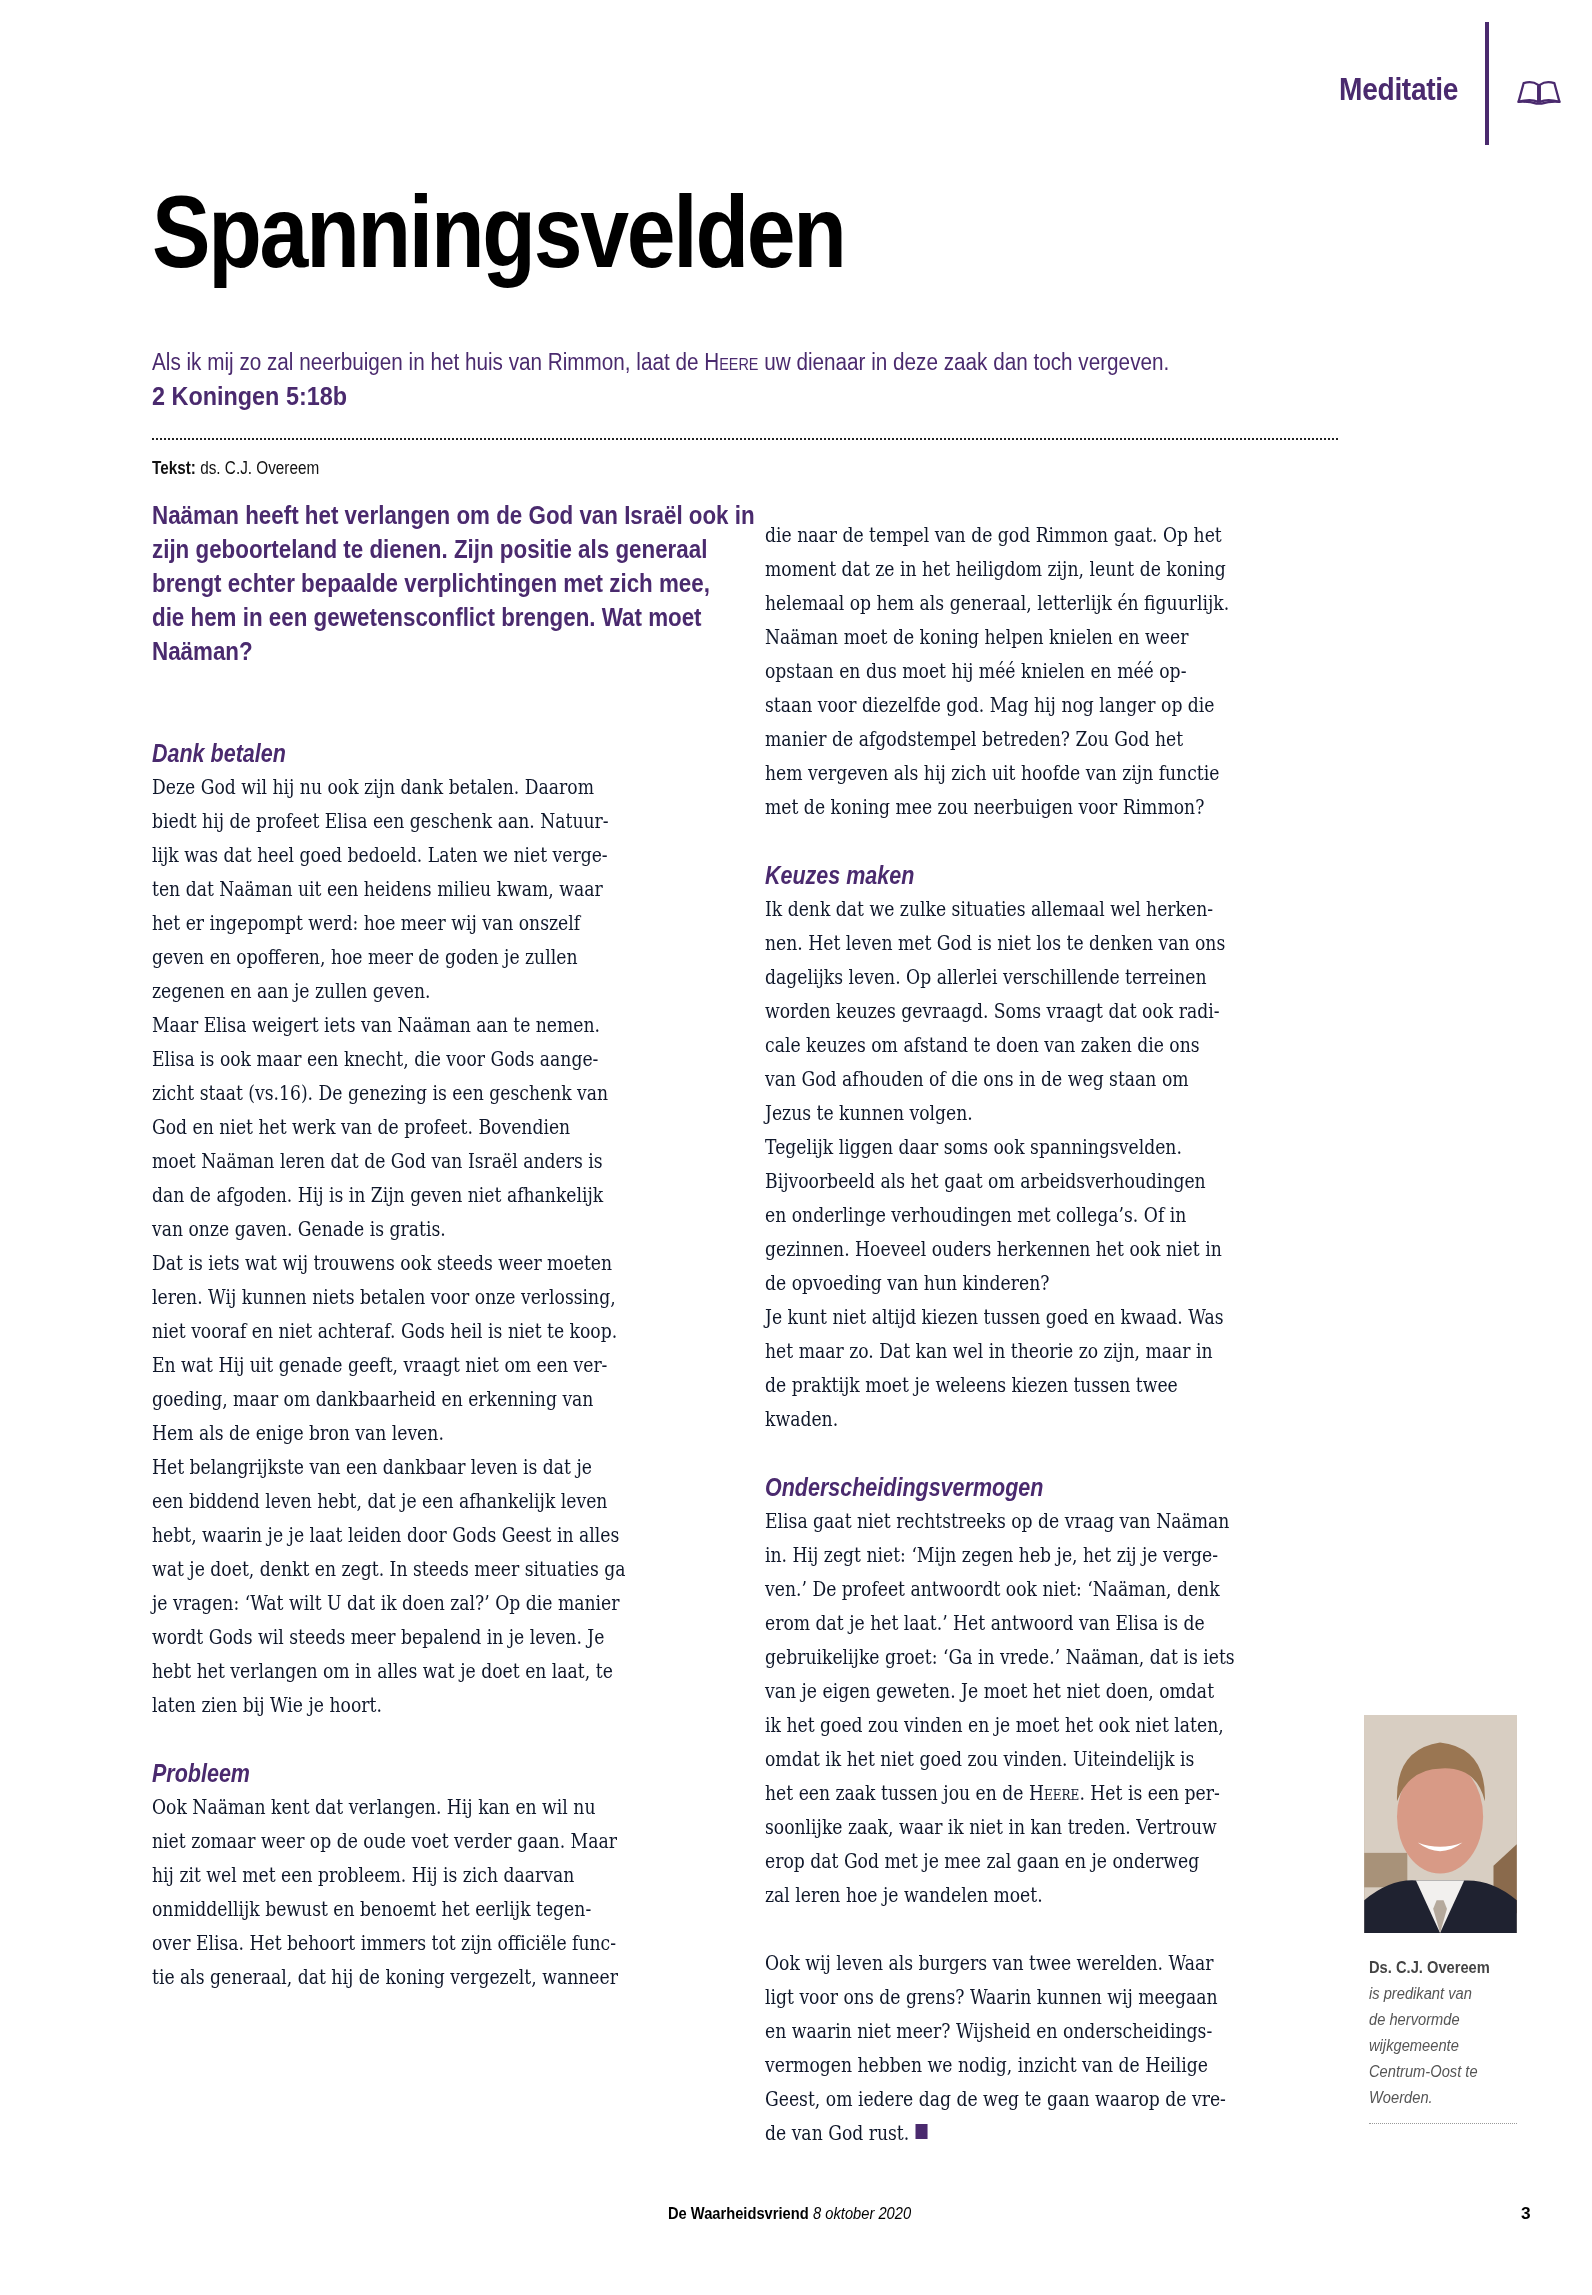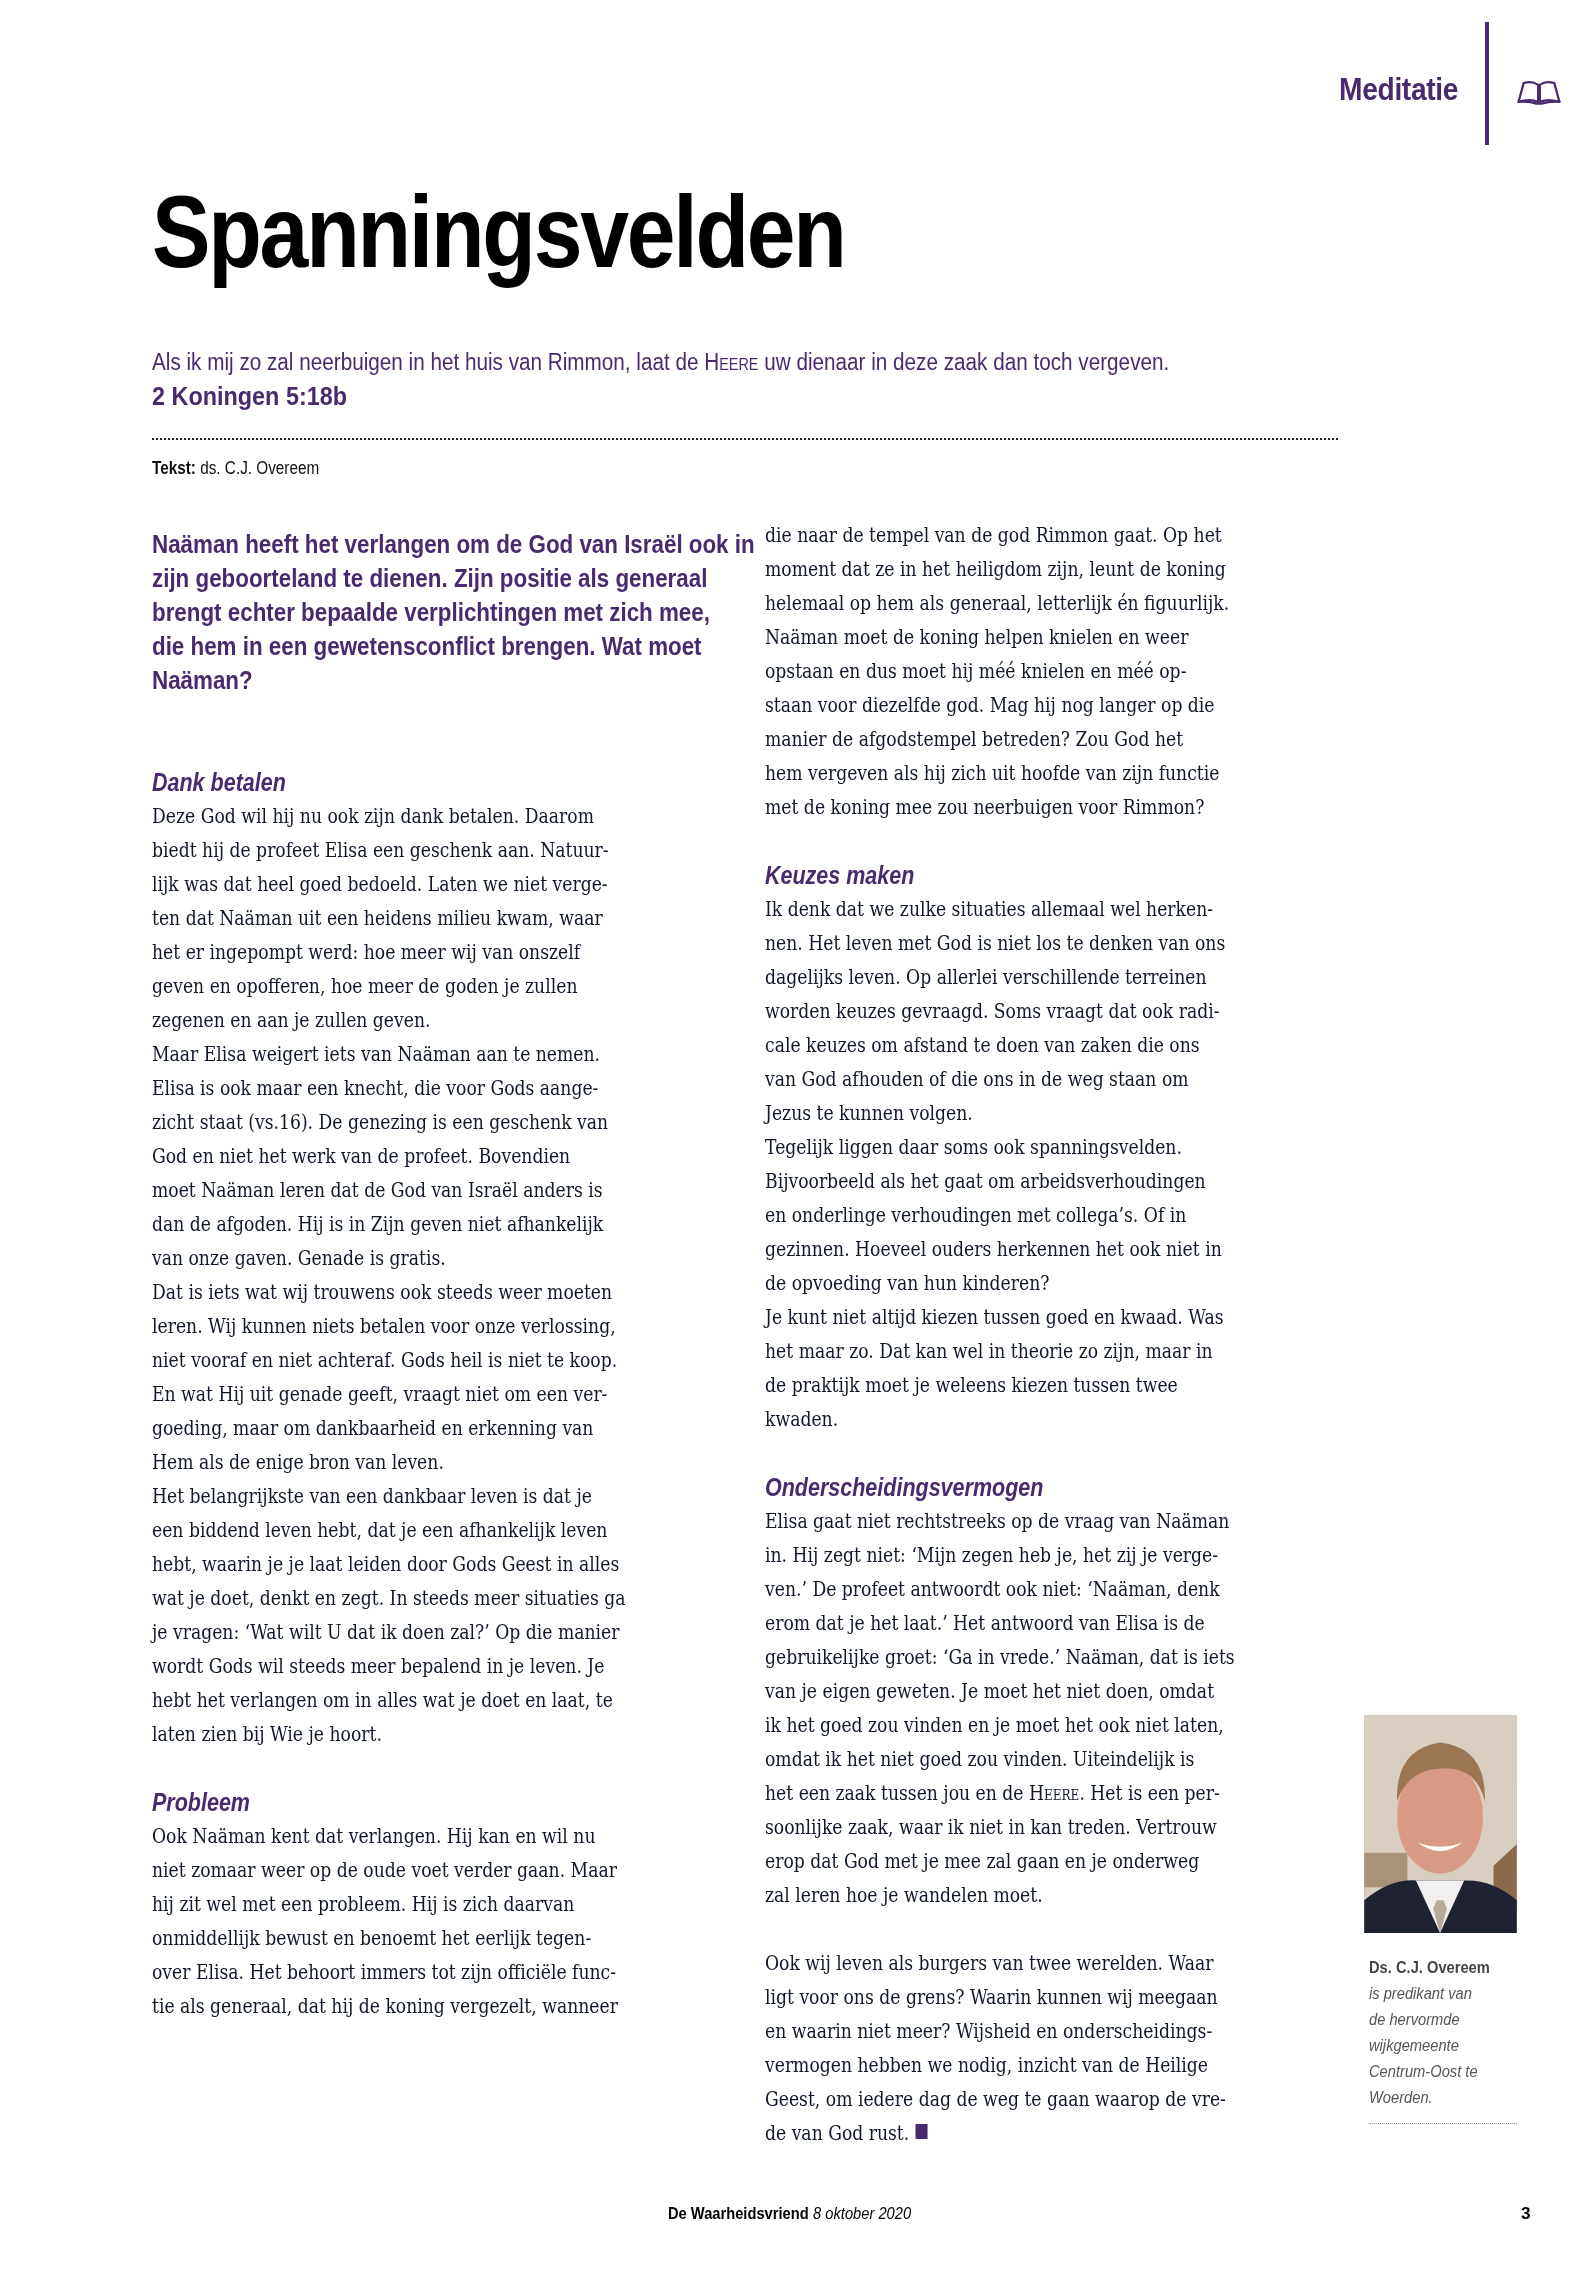--- a/index.html
+++ b/index.html
@@ -35,21 +35,21 @@
     .dotted-rule { position: absolute; left: 152px; top: 438px; width: 1186px; height: 0; border-top: 2.6px dotted #222; }
 
     .byline {
       position: absolute; left: 152px; top: 458px;
       font-family: "Liberation Sans", sans-serif; font-size: 18px; color: #111;
       transform: scaleX(0.85); transform-origin: left top; white-space: nowrap;
     }
     .byline b { font-weight: bold; }
 
     .col { position: absolute; width: 552px; }
-    .col-left { left: 152px; top: 527px; }
+    .col-left { left: 152px; top: 498px; }
     .col-right { left: 765px; top: 518px; }
 
     .lead {
       font-family: "Liberation Sans", sans-serif; font-weight: bold; font-size: 26px; color: #4a2a6e;
       line-height: 34px; transform: scaleX(0.86); transform-origin: left top; width: 643px;
     }
     .lead span { display: block; white-space: nowrap; }
 
     .body-text { font-size: 20px; line-height: 34px; color: #0f172a; }
     .body-text .ln { display: block; white-space: nowrap; transform: scaleX(0.86); transform-origin: left top; width: 643px; }

